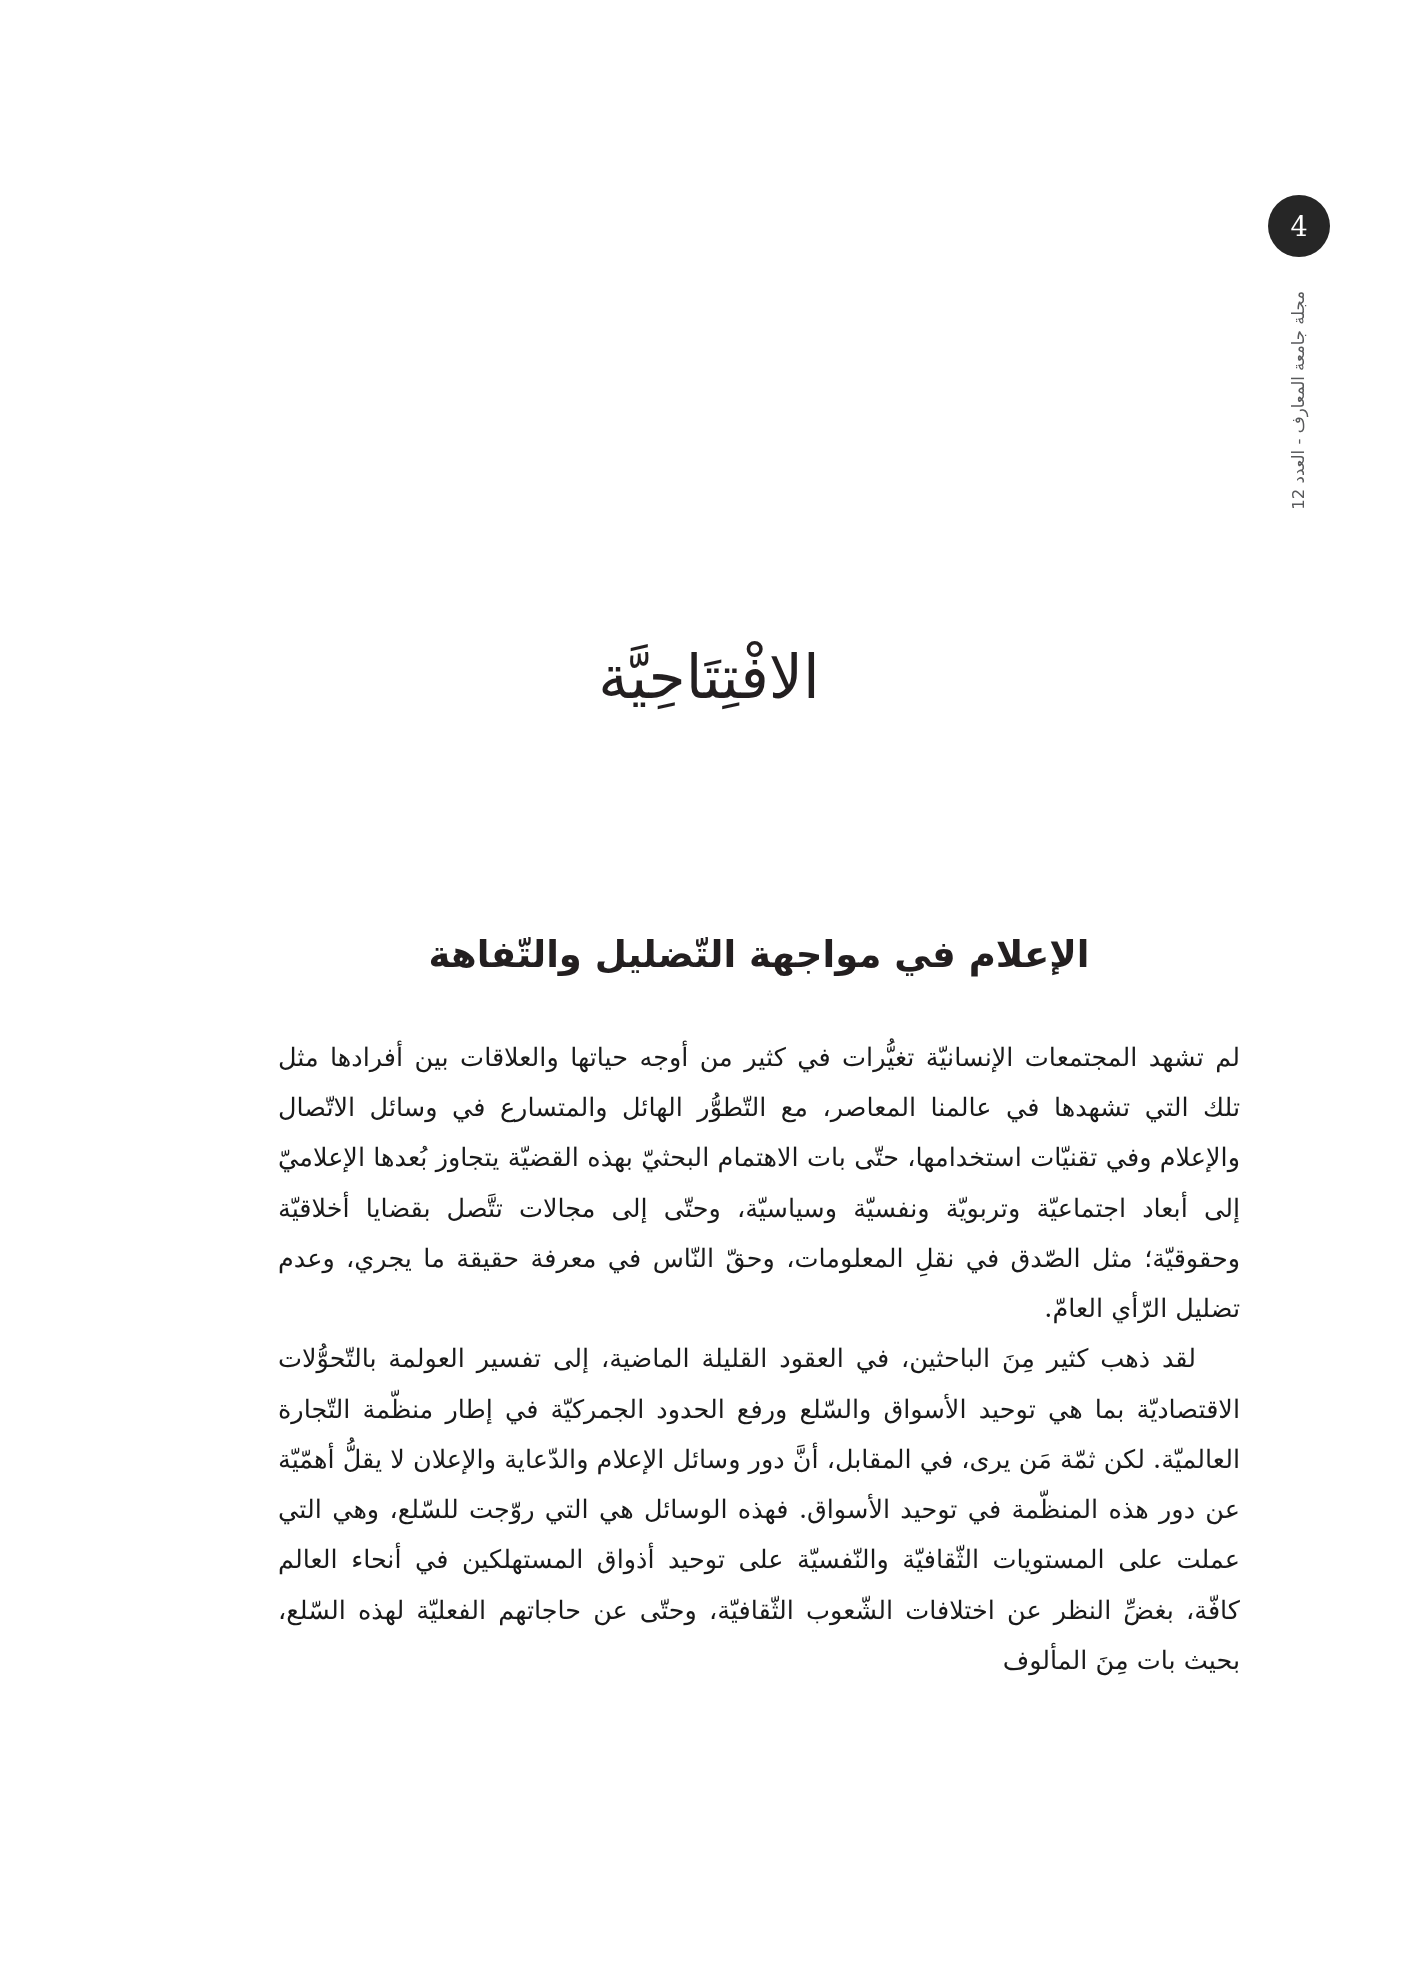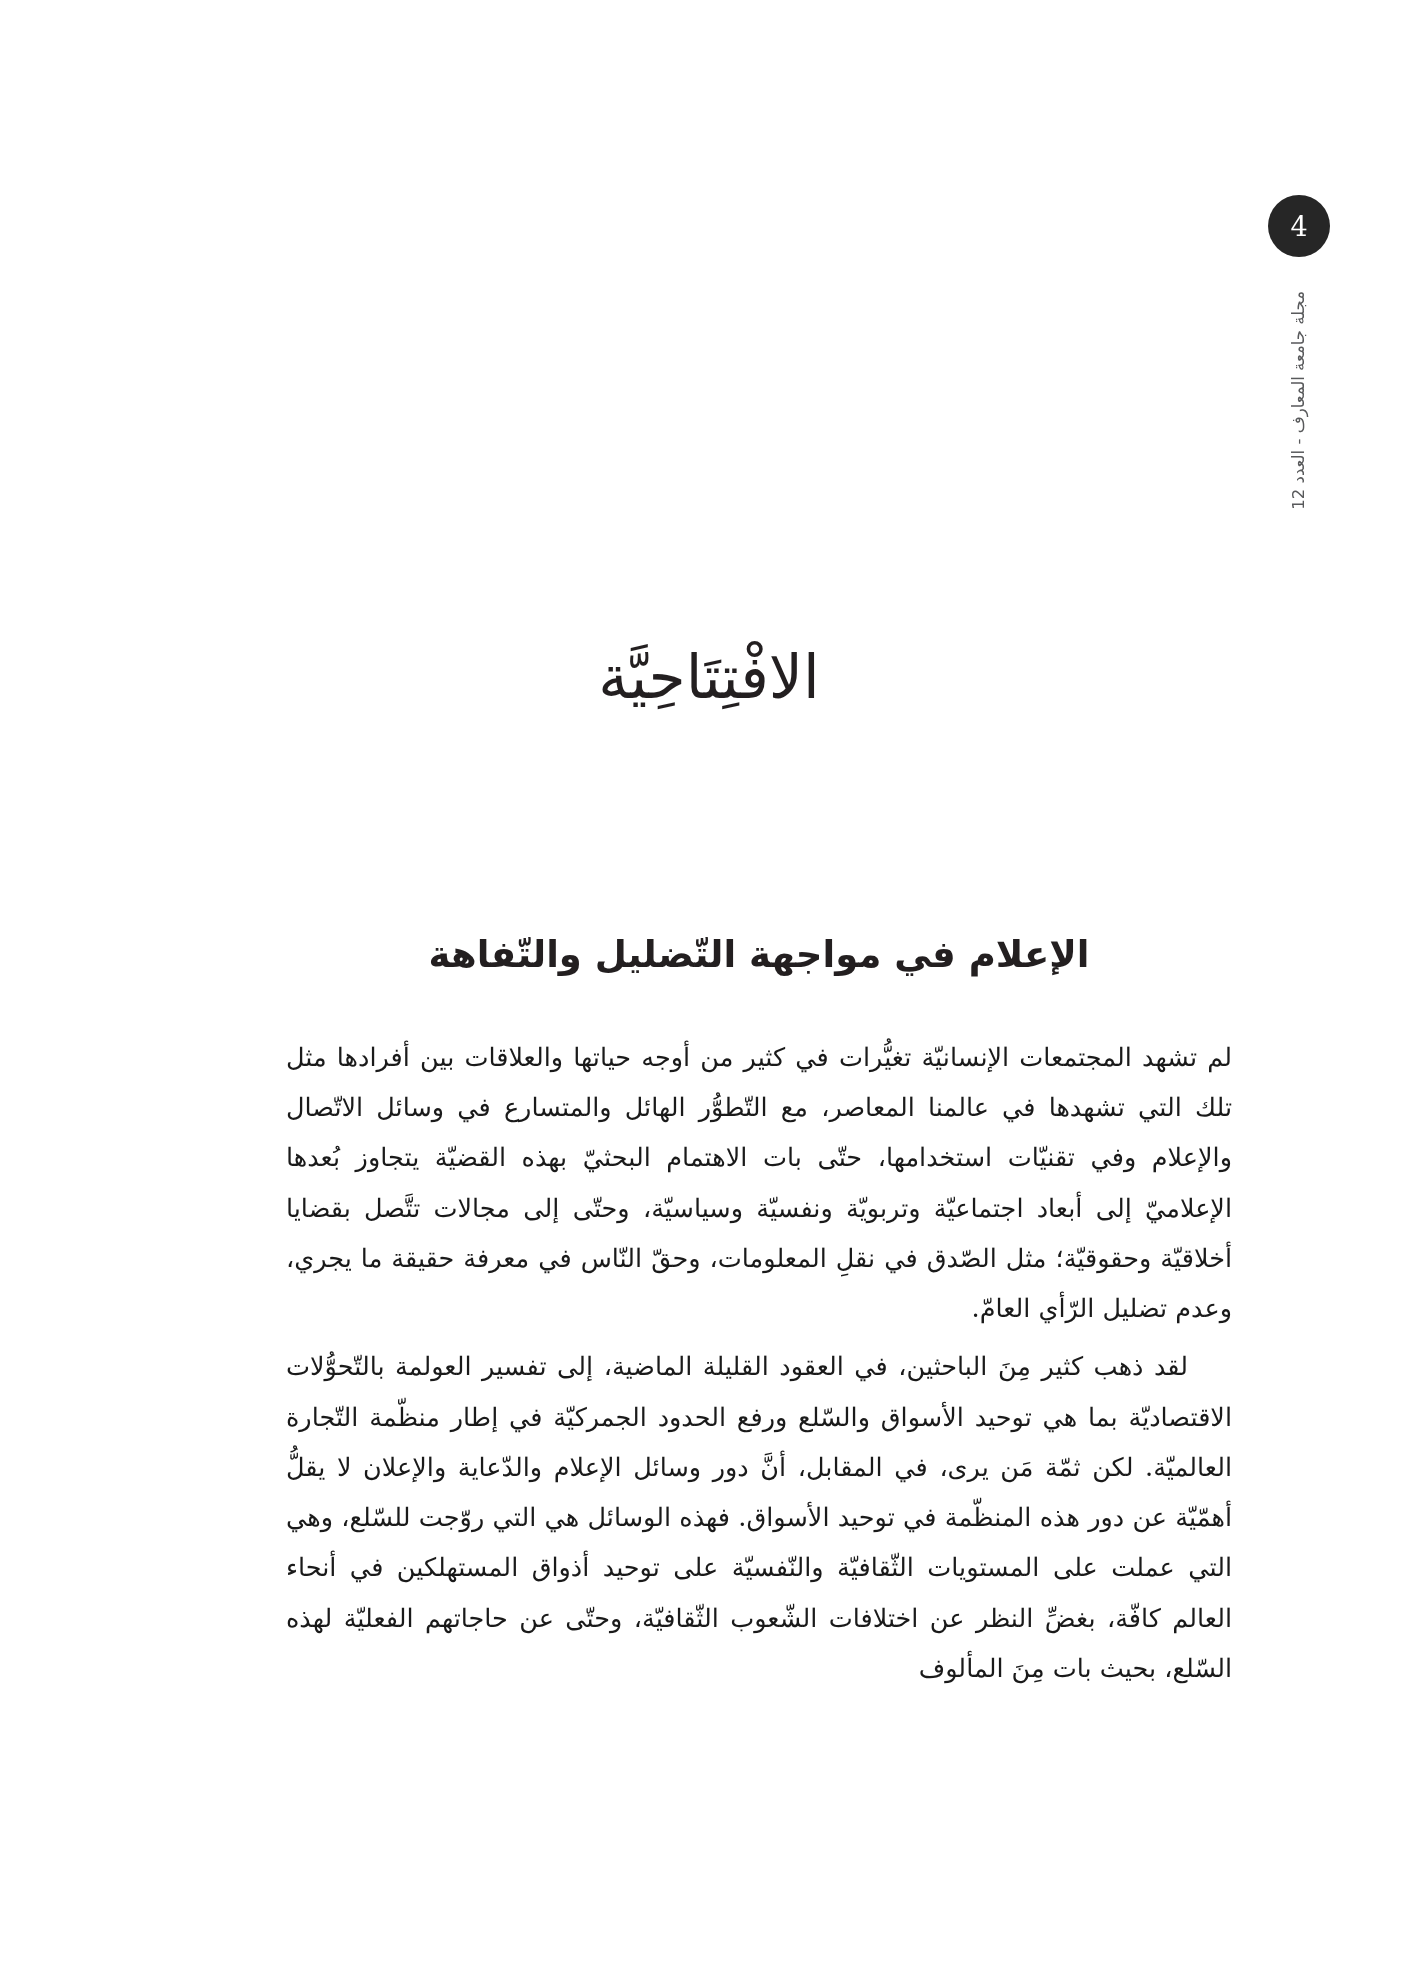--- a/index.html
+++ b/index.html
@@ -94,21 +94,21 @@
   .article-body {
     font-family: "DejaVu Serif", "Liberation Serif", serif;
     font-size: 25.5px;
     color: #1a1a1a;
     line-height: 1.97;
     text-align: justify;
     text-align-last: auto;
     direction: rtl;
   }
   .article-body p {
-    margin: 8px;
+    margin: 0;
     text-indent: 44px;
   }
   .article-body p:first-child {
     text-indent: 0;
   }
   .article-body p:first-child::first-line {
     
   }
 </style>
 </head>

